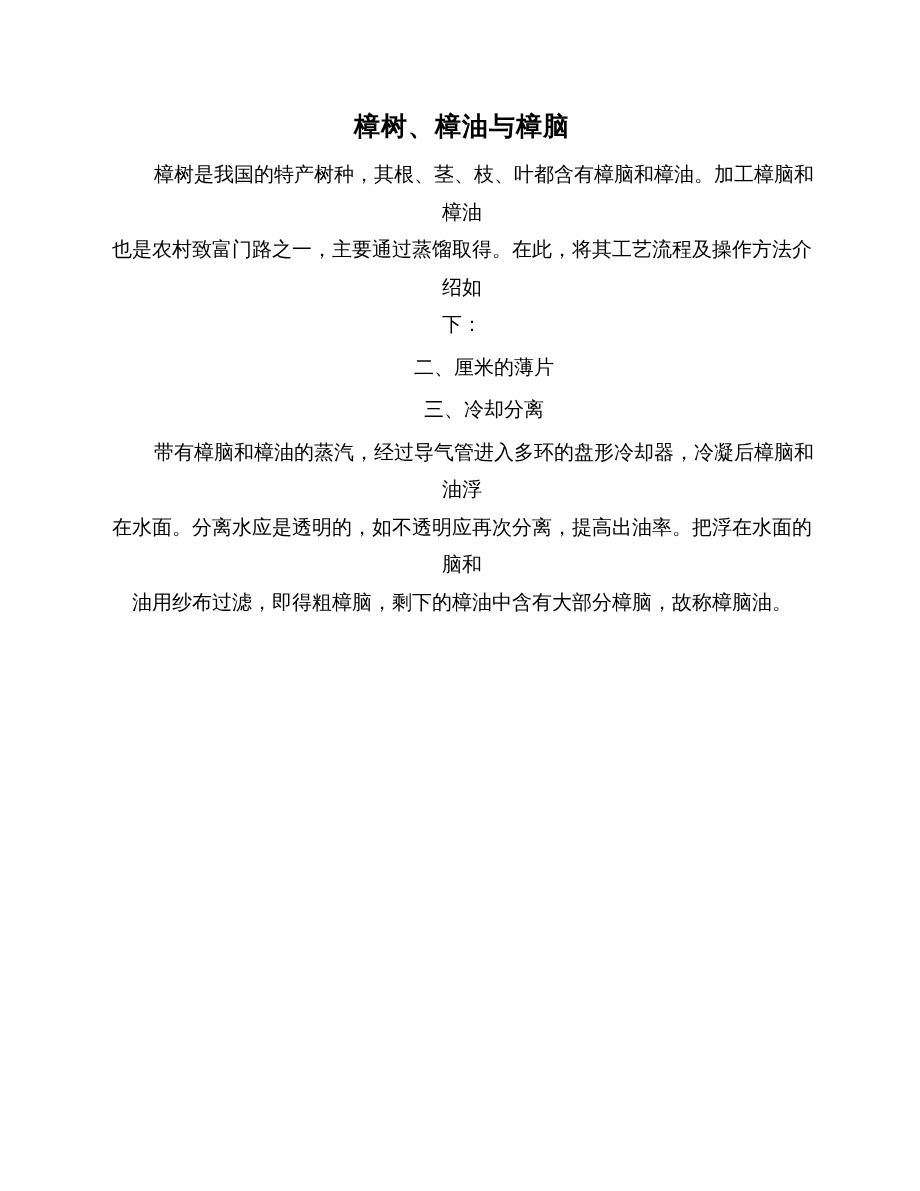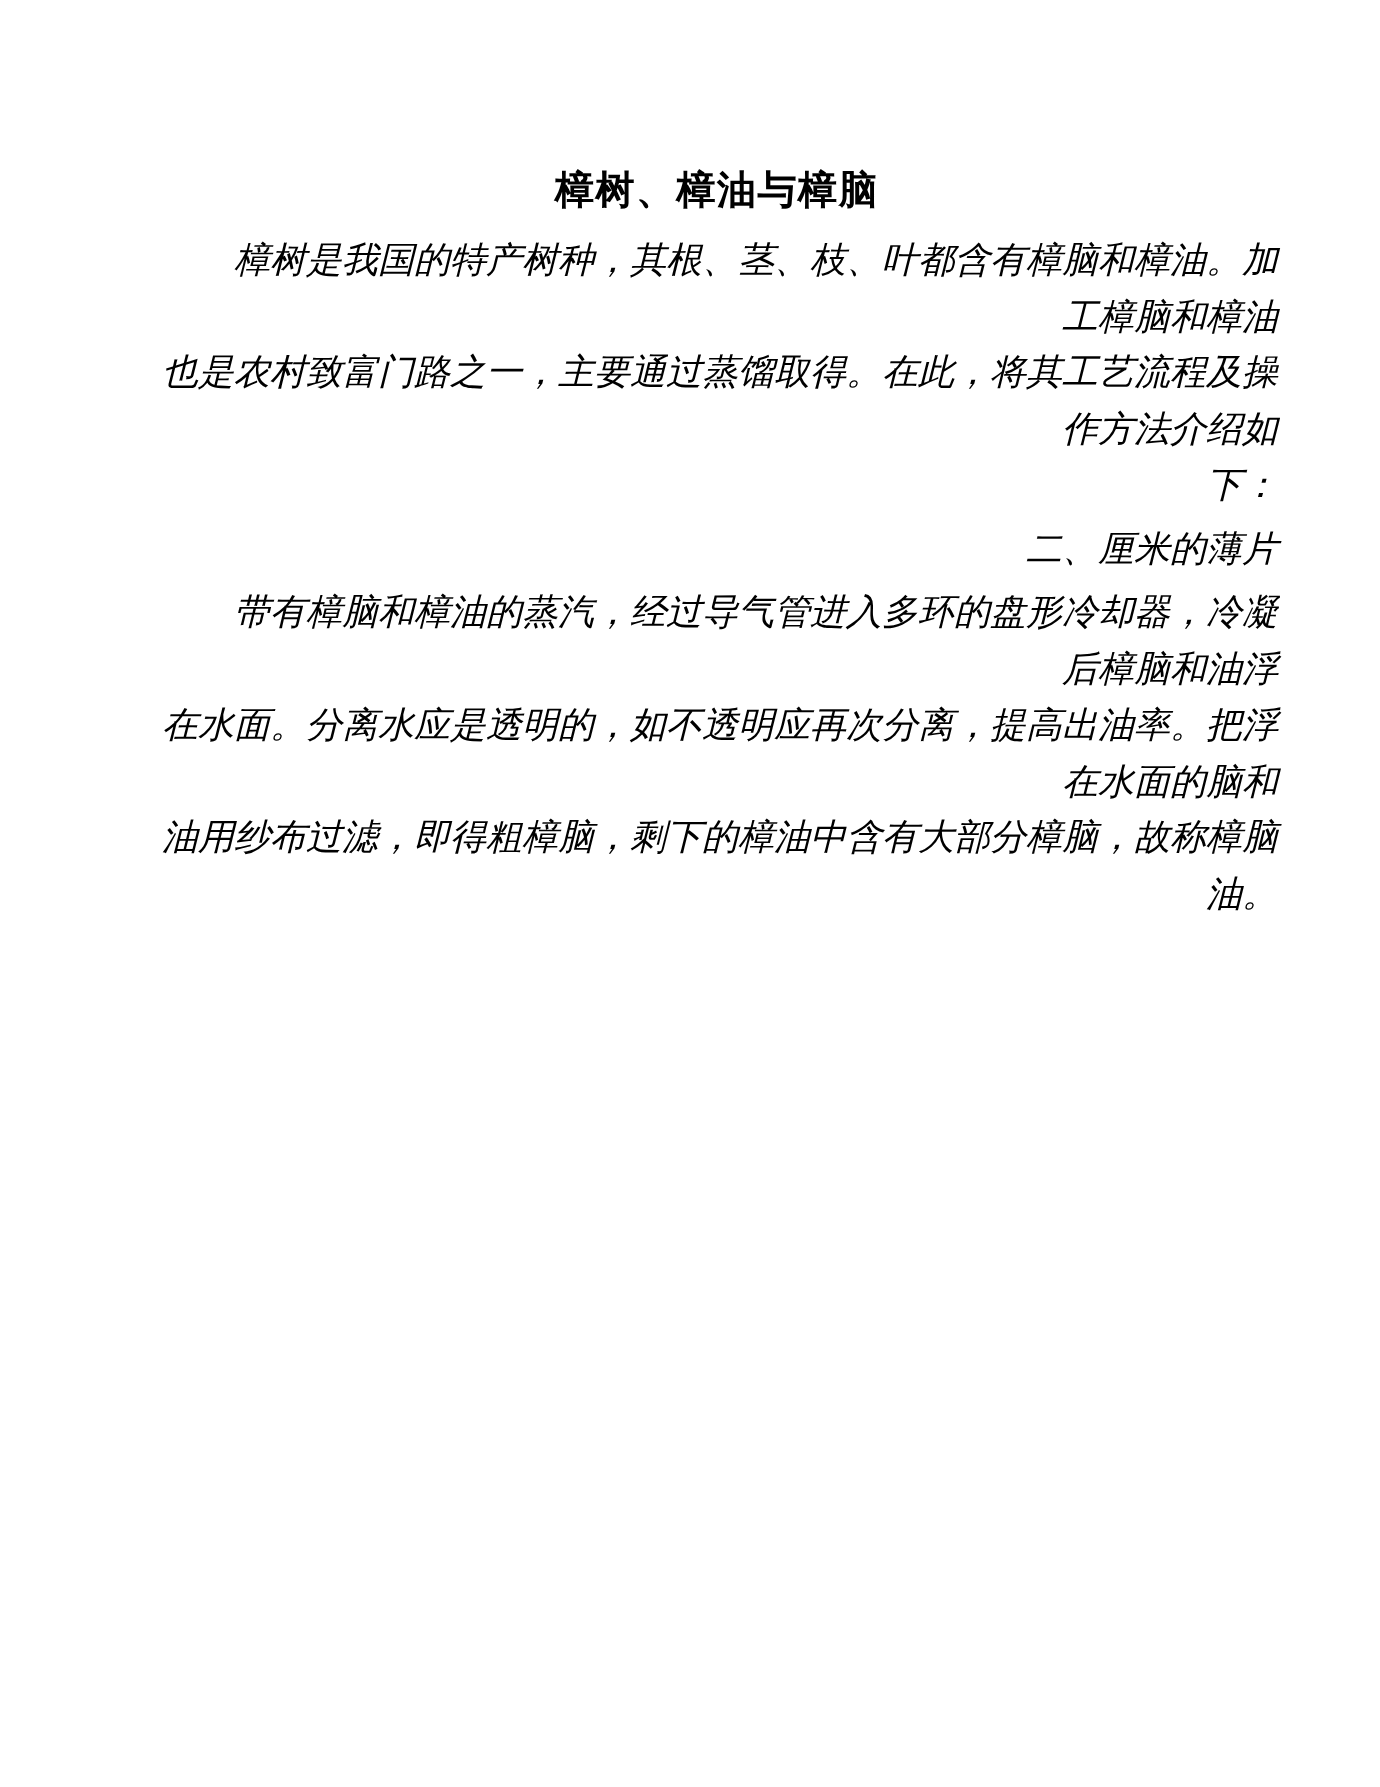--- a/index.html
+++ b/index.html
@@ -11,56 +11,56 @@
     height: 1191px;
     background: #ffffff;
     color: #000000;
     font-family: "Liberation Serif", "DejaVu Serif", serif;
     overflow: hidden;
   }
   .page {
     box-sizing: border-box;
     width: 920px;
     height: 1191px;
-    padding: 108px 68px 0 104px;
+    padding: 108px 100px 0 104px;
     background: #ffffff;
   }
   .doc-title {
     font-size: 26px;
     font-weight: bold;
     text-align: center;
     line-height: 38px;
     margin: 0 0 10px 0;
     letter-spacing: 1px;
   }
   .para {
-    font-size: 24px;
+    font-size: 20px;
     line-height: 37.5px;
     margin: 0 0 5px 0;
     text-indent: 44px;
     white-space: pre-line;
-    text-align: right;
+    text-align: center;
     word-break: break-all;
-    font-style: italic;
   }
 </style>
 </head>
 <body>
 
 <div class="page">
 
   <h1 class="doc-title">樟树、樟油与樟脑</h1>
 
   <p class="para">樟树是我国的特产树种，其根、茎、枝、叶都含有樟脑和樟油。加工樟脑和樟油
 也是农村致富门路之一，主要通过蒸馏取得。在此，将其工艺流程及操作方法介绍如
 下：</p>
 
 
 
   <p class="para">二、厘米的薄片</p>
 
 
+  <p class="para">三、冷却分离</p>
 
   <p class="para">带有樟脑和樟油的蒸汽，经过导气管进入多环的盘形冷却器，冷凝后樟脑和油浮
 在水面。分离水应是透明的，如不透明应再次分离，提高出油率。把浮在水面的脑和
 油用纱布过滤，即得粗樟脑，剩下的樟油中含有大部分樟脑，故称樟脑油。</p>
 
 </div>
 
 </body></html>

